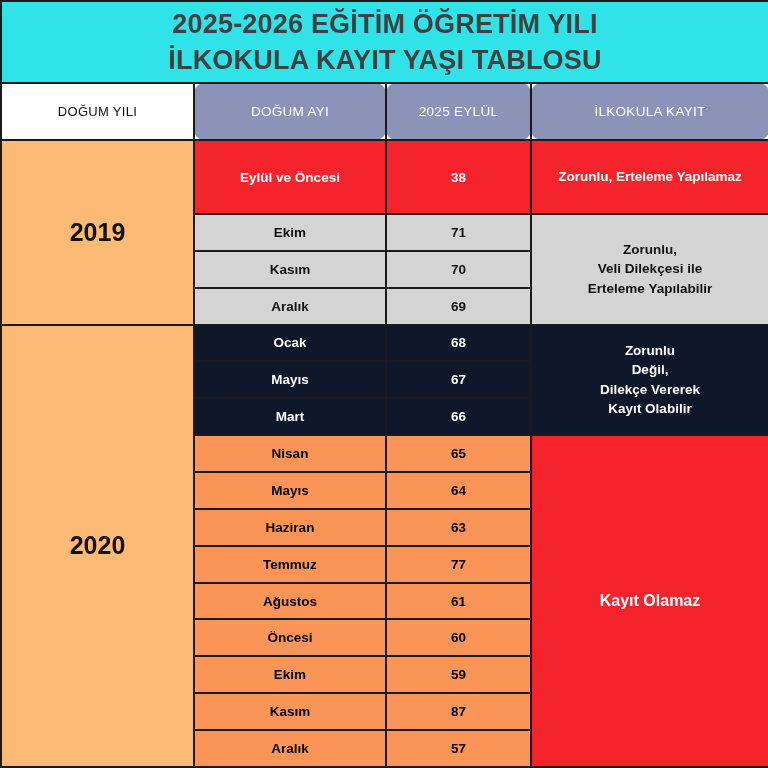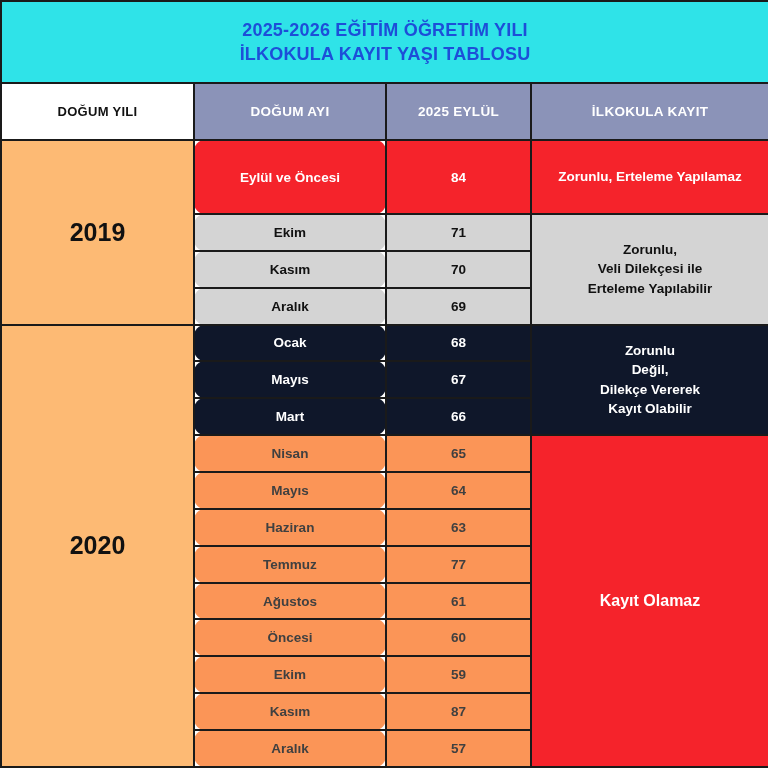--- a/index.html
+++ b/index.html
@@ -27,54 +27,54 @@
   }
   table.main td {
     border: 2px solid #1a1a1a;
     text-align: center;
     vertical-align: middle;
     padding: 0;
     box-sizing: border-box;
   }
   .title-cell {
     background: #2fe3e8;
-    color: #1d4ed8;
-    font-weight: bold;
-    font-size: 18px;
+    color: #404040;
+    font-weight: bold;
+    font-size: 27px;
     line-height: 1.35;
     letter-spacing: 0.2px;
     height: 80px;
   }
   .title-line {
     display: block;
   }
   .hdr {
     background: #8b93b8;
     color: #ffffff;
-    font-weight: bold;
+    font-weight: normal;
     font-size: 13.5px;
     height: 56px;
     letter-spacing: 0.3px;
+    border-radius: 10px;
   }
   .hdr.first {
     background: #ffffff;
     color: #111111;
     font-size: 13px;
   }
   .year-cell {
     background: #fdba74;
     color: #111111;
     font-weight: bold;
     font-size: 25px;
   }
   .month-cell {
     font-weight: bold;
     font-size: 13.5px;
     height: 36px;
-    border-radius: 11px;
   }
   .num-cell {
     font-weight: bold;
     font-size: 13.5px;
   }
   .status-cell {
     font-weight: bold;
     font-size: 13.5px;
     line-height: 1.45;
   }
@@ -86,21 +86,21 @@
   .c-gray {
     background: #d4d4d4;
     color: #111111;
   }
   .c-teal {
     background: #0f172a;
     color: #ffffff;
   }
   .c-orange {
     background: #fb9557;
-    color: #404040;
+    color: #000000;
   }
   .status-big {
     font-size: 16px;
   }
 </style>
 </head>
 <body>
 
 <div class="sheet">
   <table class="main">
@@ -121,21 +121,21 @@
       <tr>
         <td class="hdr first">DOĞUM YILI</td>
         <td class="hdr">DOĞUM AYI</td>
         <td class="hdr">2025 EYLÜL</td>
         <td class="hdr">İLKOKULA KAYIT</td>
       </tr>
 
       <tr>
         <td class="year-cell" rowspan="4">2019</td>
         <td class="month-cell c-red" style="height:72px">Eylül ve Öncesi</td>
-        <td class="num-cell c-red">84</td>
+        <td class="num-cell c-red">38</td>
         <td class="status-cell c-red">Zorunlu, Erteleme Yapılamaz</td>
       </tr>
       <tr>
         <td class="month-cell c-gray">Ekim</td>
         <td class="num-cell c-gray">71</td>
         <td class="status-cell c-gray" rowspan="3">
           <span class="title-line">Zorunlu,</span>
           <span class="title-line">Veli Dilekçesi ile</span>
           <span class="title-line">Erteleme Yapılabilir</span>
         </td>

